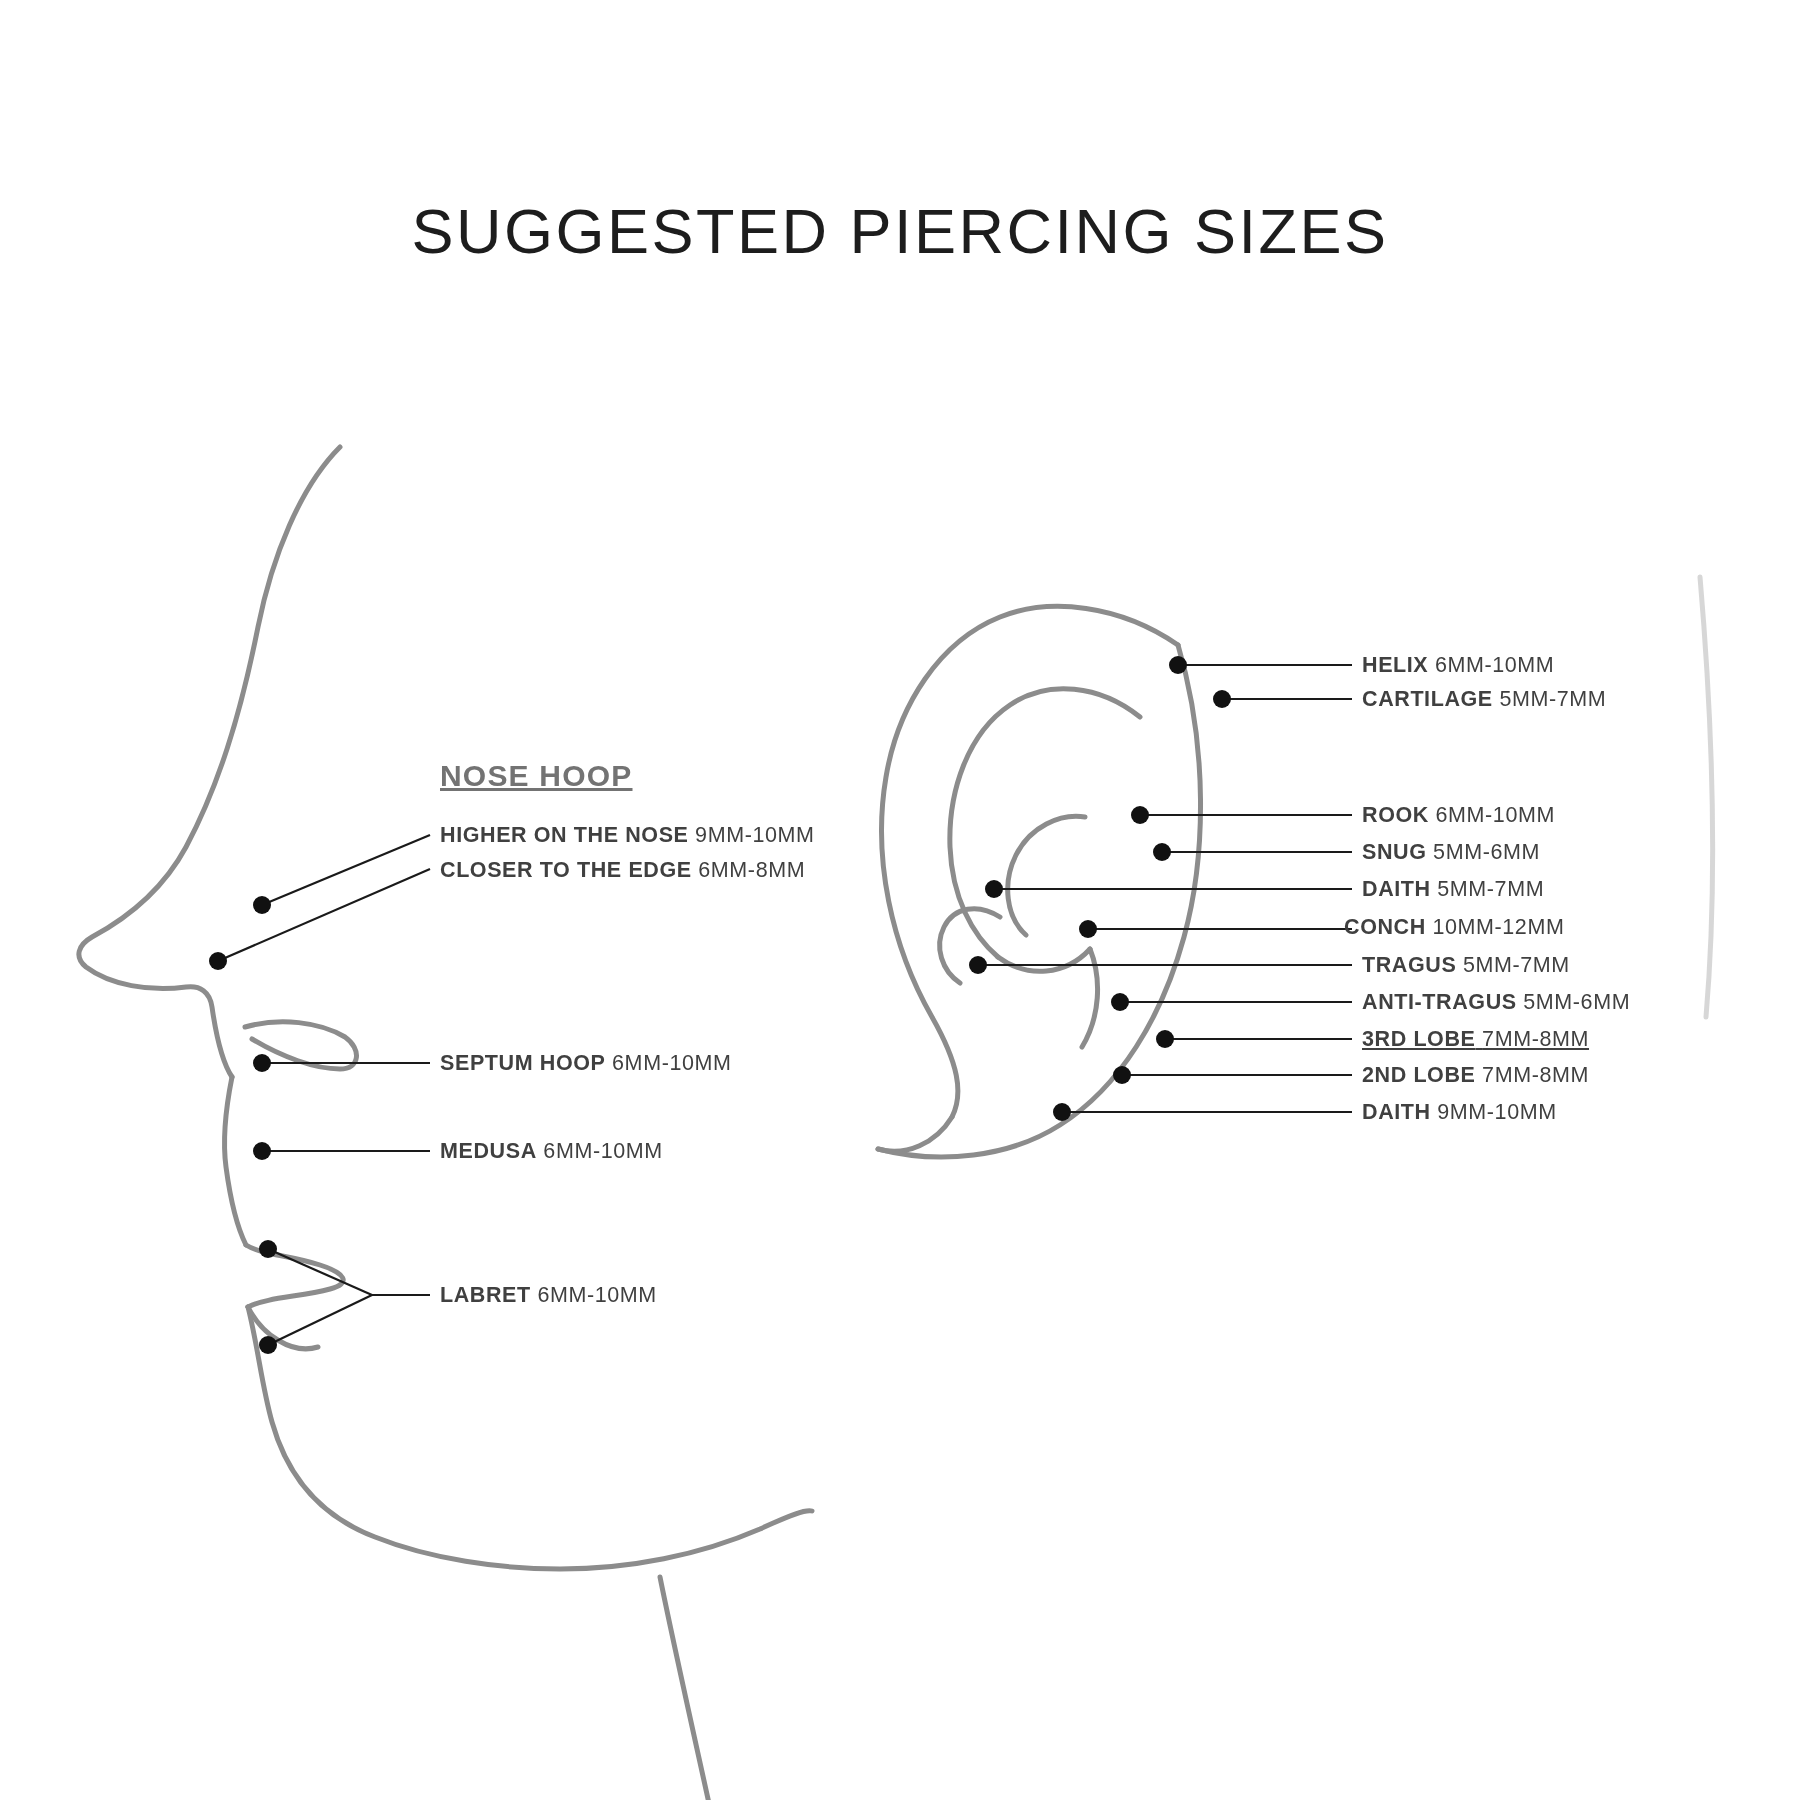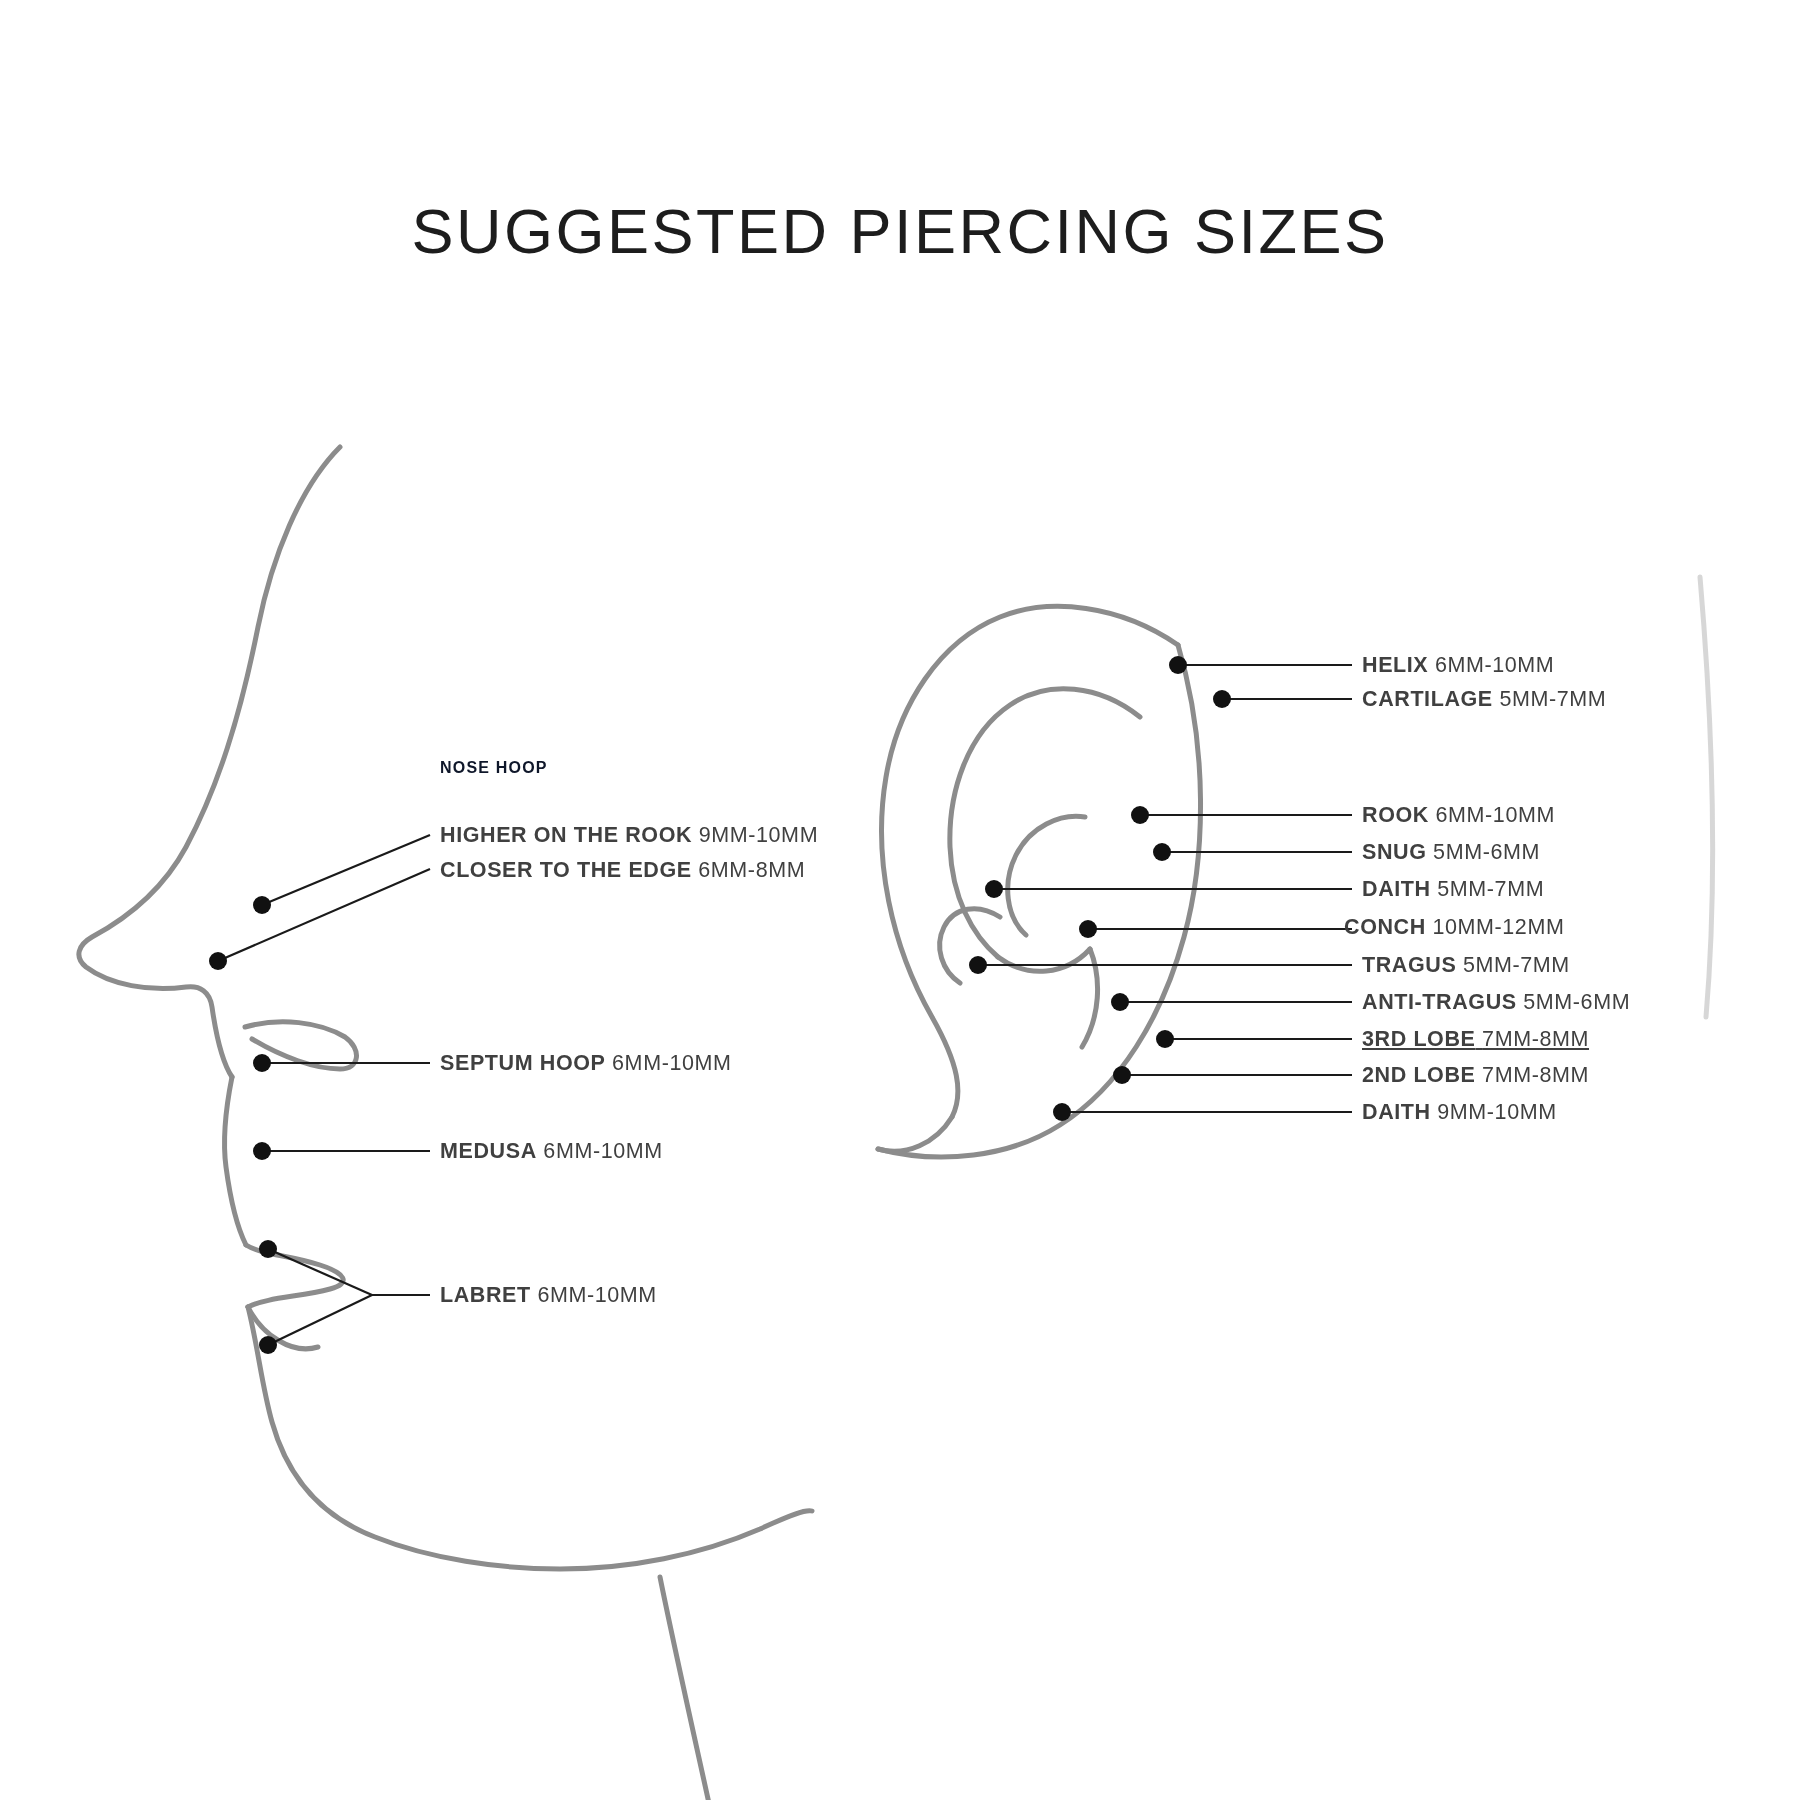--- a/index.html
+++ b/index.html
@@ -51,23 +51,24 @@
   .label .nm {
     font-weight: bold;
   }
   .label .sz {
     font-weight: 400;
   }
   .group-title {
     position: absolute;
     white-space: nowrap;
     font-weight: bold;
-    font-size: 16px;
+    font-size: 30px;
     letter-spacing: 1.2px;
-    color: #0f172a;
+    color: #737373;
+    text-decoration: underline;
   }
 </style>
 </head>
 <body>
 
 <div id="stage">
 
   <div class="title">SUGGESTED PIERCING SIZES</div>
 
   <svg class="art" viewBox="0 0 1800 1800">
@@ -191,21 +192,21 @@
       <circle cx="1120" cy="985" r="9"></circle>
       <circle cx="1165" cy="1022" r="9"></circle>
       <circle cx="1122" cy="1058" r="9"></circle>
       <circle cx="1062" cy="1095" r="9"></circle>
     </g>
   </svg>
 
   <div class="group-title" style="left:440px; top:742px;">NOSE HOOP</div>
 
   <div class="label" style="left:440px; top:808px;">
-    <span class="nm">HIGHER ON THE ROOK</span>
+    <span class="nm">HIGHER ON THE NOSE</span>
     <span class="sz">9MM-10MM</span>
   </div>
 
   <div class="label" style="left:440px; top:843px;">
     <span class="nm">CLOSER TO THE EDGE</span>
     <span class="sz">6MM-8MM</span>
   </div>
 
   <div class="label" style="left:440px; top:1036px;">
     <span class="nm">SEPTUM HOOP</span>

